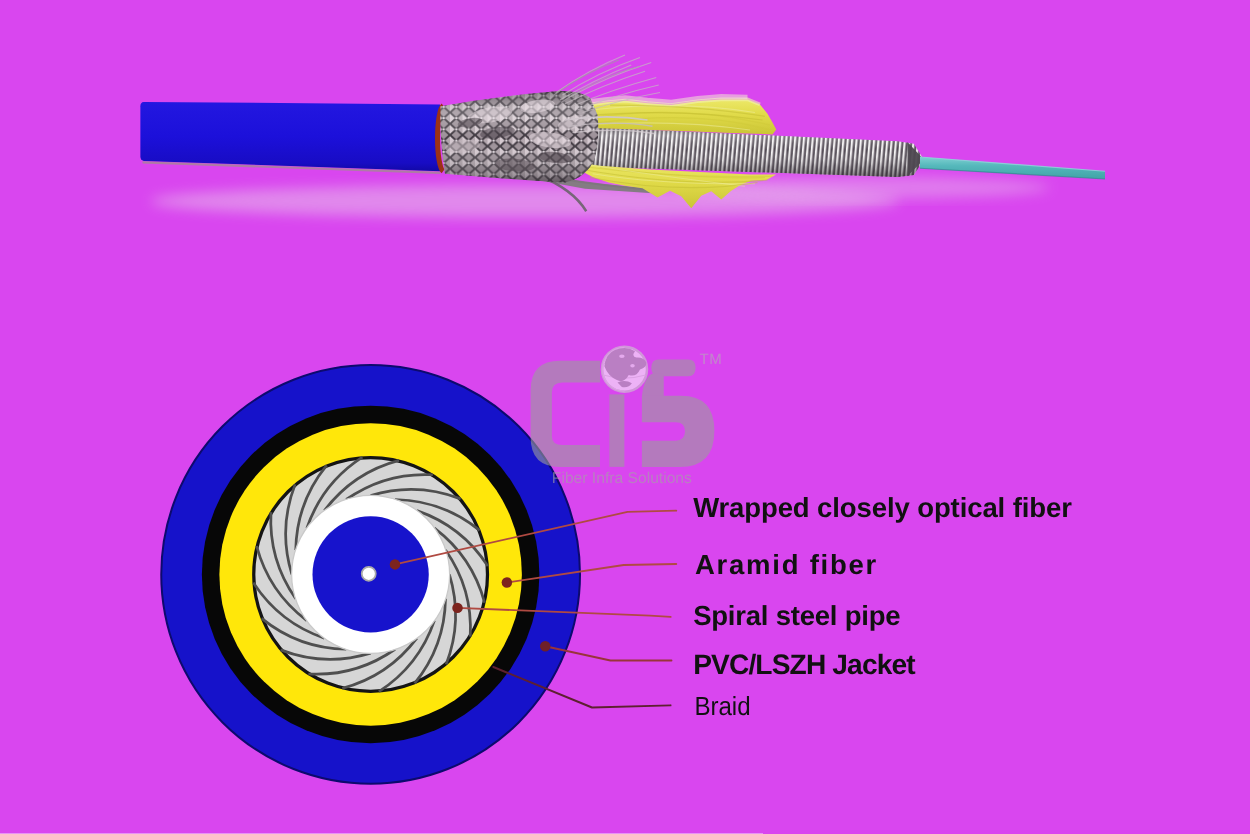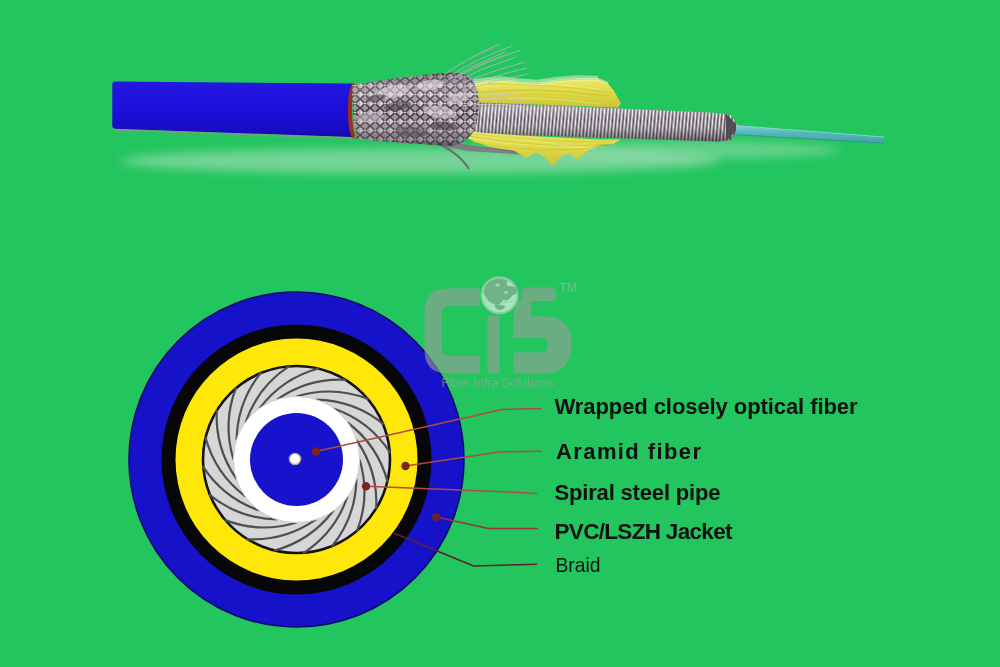--- a/index.html
+++ b/index.html
@@ -1,15 +1,15 @@
 <!DOCTYPE html>
 <html><head><meta charset="utf-8">
 <style>
   html,body{margin:0;padding:0;background:#ffffff;}
-  .page{position:relative;width:1000px;height:667px;background:#22c55e;overflow:hidden;font-family:"Liberation Sans",sans-serif;}
+  .page{position:relative;width:1000px;height:667px;background:#d946ef;overflow:hidden;font-family:"Liberation Sans",sans-serif;}
 </style></head>
 <body>
 <div class="page">
 <svg width="1000" height="667" viewBox="0 0 1000 667">
 
 <defs>
   <linearGradient id="jack" x1="0" y1="0" x2="0" y2="1">
     <stop offset="0" stop-color="#2317e0"></stop>
     <stop offset="0.5" stop-color="#1c10da"></stop>
     <stop offset="0.88" stop-color="#180cc4"></stop>

